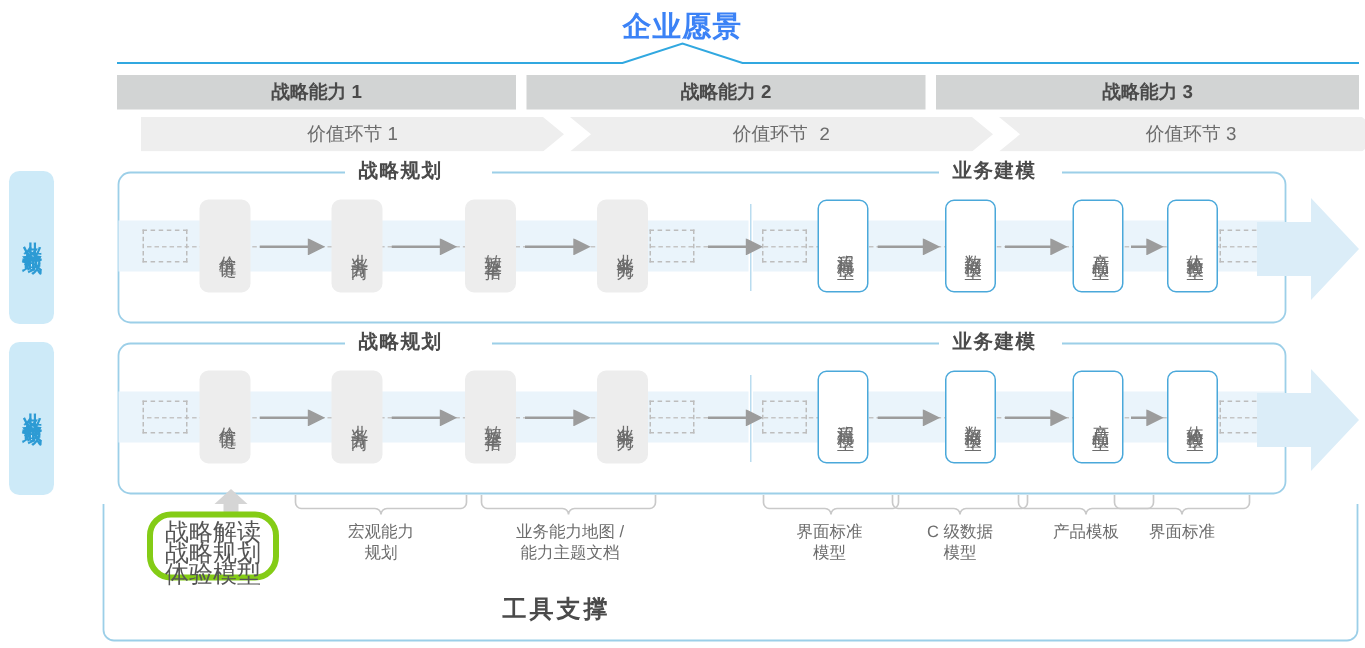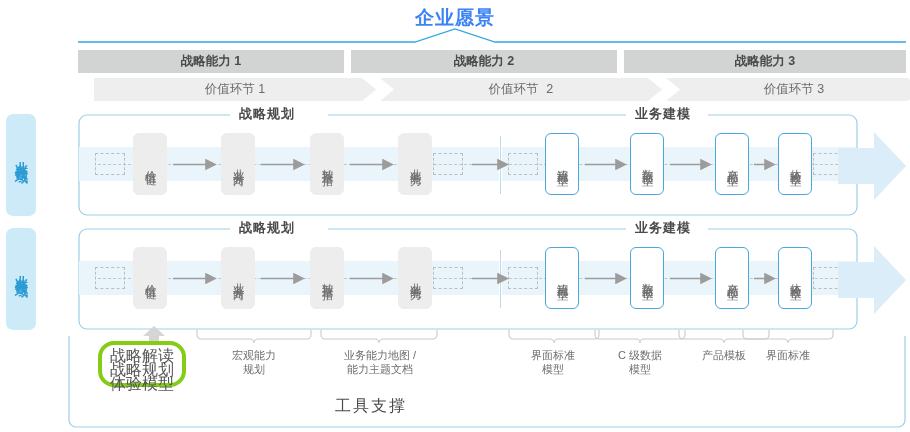--- a/index.html
+++ b/index.html
@@ -93,21 +93,21 @@
   }
   .tool-box{
     position:absolute;border:4px solid #84cc16;border-radius:16px;
     background:#ffffff;text-align:center;font-size:16px;color:#555;
     line-height:14px;padding-top:4px;box-sizing:border-box;
   }
   .upar{position:absolute;}
   .tool-outline{position:absolute;}
   .tool-title{
     position:absolute;width:742px;left:0;text-align:center;
-    font-size:16px;font-weight:normal;color:#4a4a4a;letter-spacing:2px;
+    font-size:16px;font-weight:bold;color:#4a4a4a;letter-spacing:2px;
   }
 </style>
 </head>
 <body>
 
 <div class="root">
 
   <div class="title-row">
     <div class="title-txt">企业愿景</div>
   </div>

